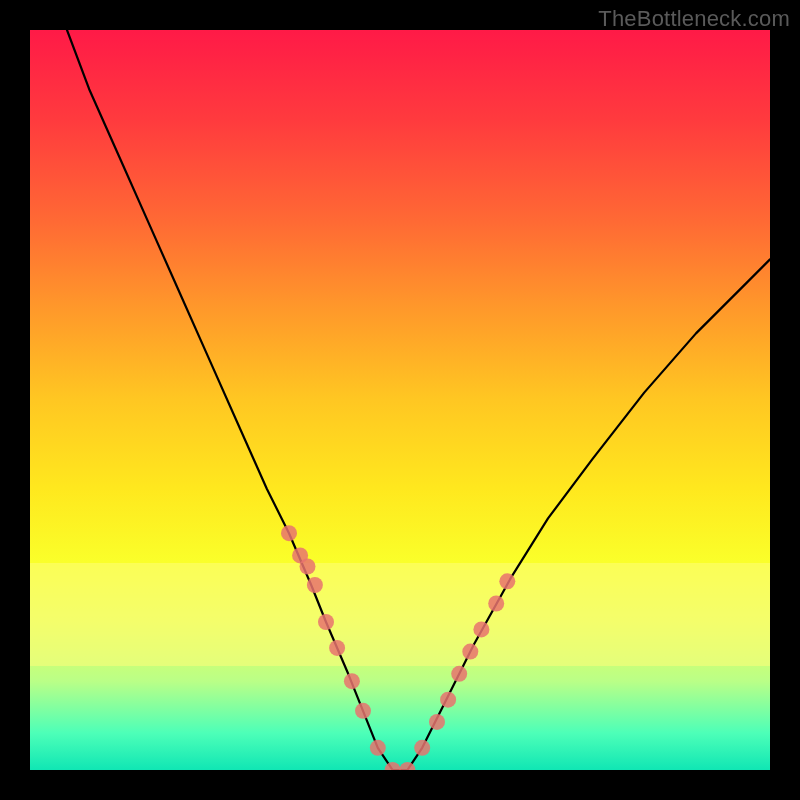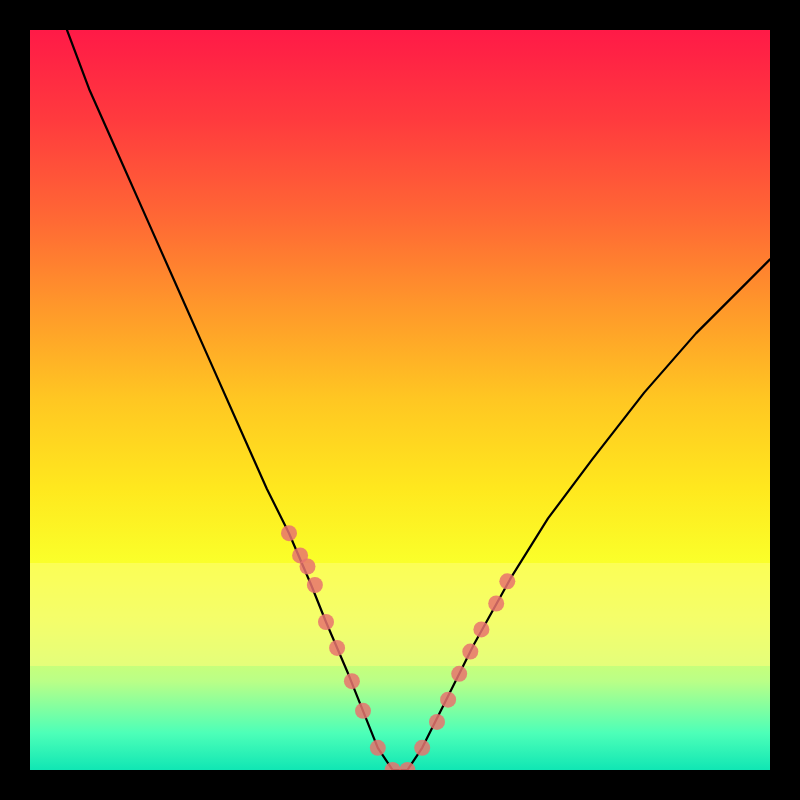--- a/index.html
+++ b/index.html
@@ -63,20 +63,21 @@
     top: 0;
     width: 100%;
     height: 100%;
   }
 </style>
 </head>
 <body>
 
 <div class="frame">
 
+  <div class="watermark">TheBottleneck.com</div>
 
   <div class="plot">
     <div class="band-lemon"></div>
 
     <svg class="curve" viewBox="0 0 740 740" preserveAspectRatio="none">
       <g id="curve-layer">
           <path d="M37.0 0.0 L59.2 59.2 L88.8 125.8 L118.4 192.4 L148.0 259.0 L177.6 325.6 L207.2 392.2 L236.8 458.8 L259.0 503.2 L281.2 555.0 L296.0 592.0 L318.2 643.8 L333.0 680.8 L347.8 717.8 L362.6 740.0 L377.4 740.0 L392.2 717.8 L414.4 673.4 L444.0 614.2 L481.0 547.6 L518.0 488.4 L562.4 429.2 L614.2 362.6 L666.0 303.4 L717.8 251.6 L740.0 229.4" fill="none" stroke="#000" stroke-width="2.2" stroke-linecap="round" stroke-linejoin="round"></path>
         </g>
       <g id="marker-layer">
           <circle cx="259.0" cy="503.2" r="8" fill="#e7736f" fill-opacity="0.85"></circle>

